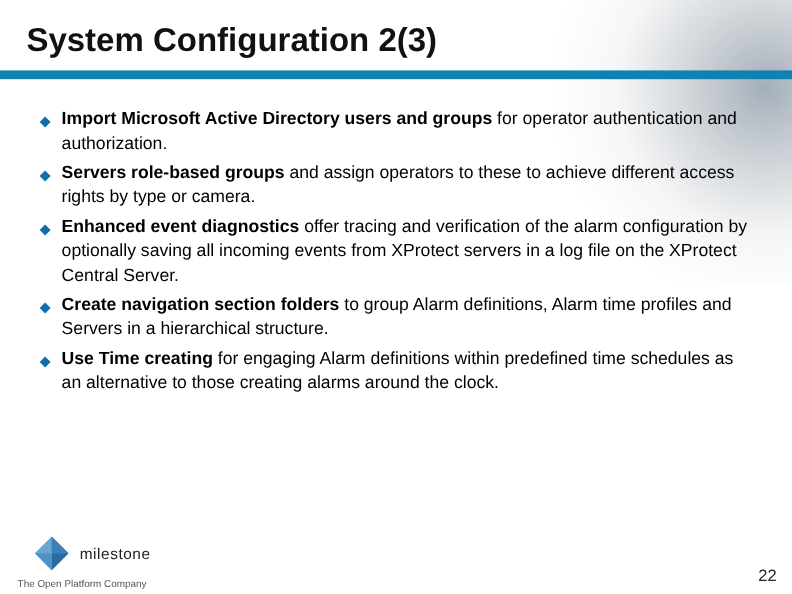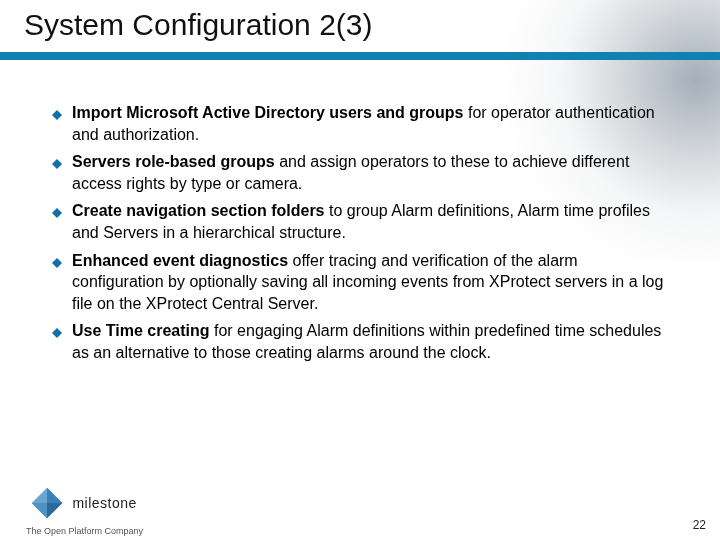--- a/index.html
+++ b/index.html
@@ -24,43 +24,43 @@
       radial-gradient(circle at 60% 40%, rgba(90,110,130,0.55) 0%, rgba(140,150,160,0.35) 28%, rgba(200,205,210,0.18) 48%, rgba(255,255,255,0) 70%);
     filter: blur(1px);
     z-index: 0;
   }
 
   .title {
     position: relative;
     z-index: 2;
     font-size: 30px;
     color: #111;
-    padding: 8px 0 10px 24px;
-    font-weight: 400;
+    padding: 20px 0 10px 24px;
+    font-weight: 700;
     border-radius: 16px;
   }
 
   .rule {
     position: relative;
     z-index: 2;
     height: 8px;
     background: #1181b2;
     margin: 0;
   }
 
   .content {
     position: relative;
     z-index: 2;
     padding: 26px 36px 0 36px;
   }
 
   ul.bullets {
     list-style: none;
     padding: 0;
-    margin: 16px;
+    margin: 0;
   }
 
   ul.bullets > li {
     position: relative;
     padding-left: 20px;
     font-size: 16px;
     line-height: 1.35;
     color: #000;
     margin-bottom: 6px;
   }
@@ -119,56 +119,56 @@
     display: inline-block;
     vertical-align: middle;
     font-size: 14px;
     letter-spacing: 0.5px;
     color: #222;
     margin-left: 4px;
   }
 
   .tagline {
     position: absolute;
-    left: 26px;
+    left: 16px;
     bottom: 4px;
     font-size: 9px;
     color: #555;
     margin-top: 24px;
   }
 
   .pagenum {
     position: absolute;
     right: 14px;
     bottom: 8px;
-    font-size: 12px;
+    font-size: 15px;
     color: #222;
   }
 </style>
 </head>
 <body>
 
 <div class="bg-art"></div>
 
 <div class="title">System Configuration 2(3)</div>
 <div class="rule"></div>
 
 <div class="content">
   <ul class="bullets">
     <li>
       <span class="bold-lead">Import Microsoft Active Directory users and groups</span><span> for operator authentication and authorization.</span>
     </li>
     <li>
       <span class="bold-lead">Servers role-based groups</span><span> and assign operators to these to achieve different access rights by type or camera.</span>
     </li>
     <li>
-      <span class="bold-lead">Create navigation section folders</span><span> to group Alarm definitions, Alarm time profiles and Servers in a hierarchical structure.</span>
+      <span class="bold-lead">Enhanced event diagnostics</span><span> offer tracing and verification of the alarm configuration by optionally saving all incoming events from XProtect servers in a log file on the XProtect Central Server.</span>
     </li>
     <li>
-      <span class="bold-lead">Enhanced event diagnostics</span><span> offer tracing and verification of the alarm configuration by optionally saving all incoming events from XProtect servers in a log file on the XProtect Central Server.</span>
+      <span class="bold-lead">Create navigation section folders</span><span> to group Alarm definitions, Alarm time profiles and Servers in a hierarchical structure.</span>
     </li>
     <li>
       <span class="bold-lead">Use Time creating</span><span> for engaging Alarm definitions within predefined time schedules as an alternative to those creating alarms around the clock.</span>
     </li>
   </ul>
 </div>
 
 <div class="footer">
   <div class="logo-wrap">
     <span class="logo-diamond">

